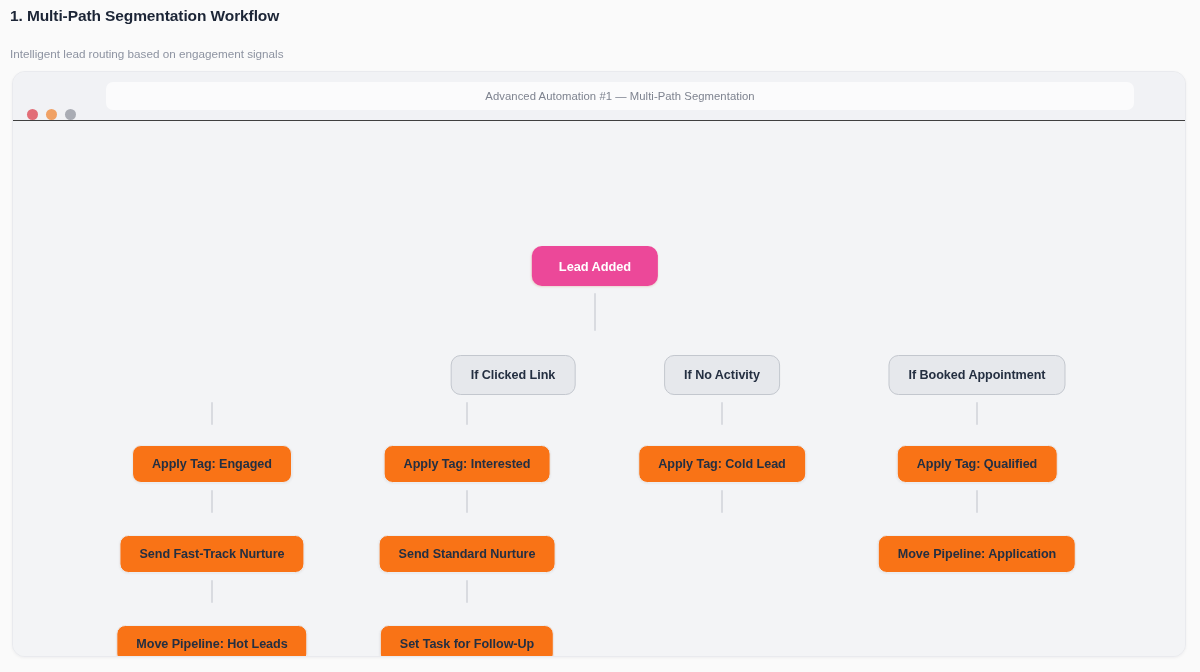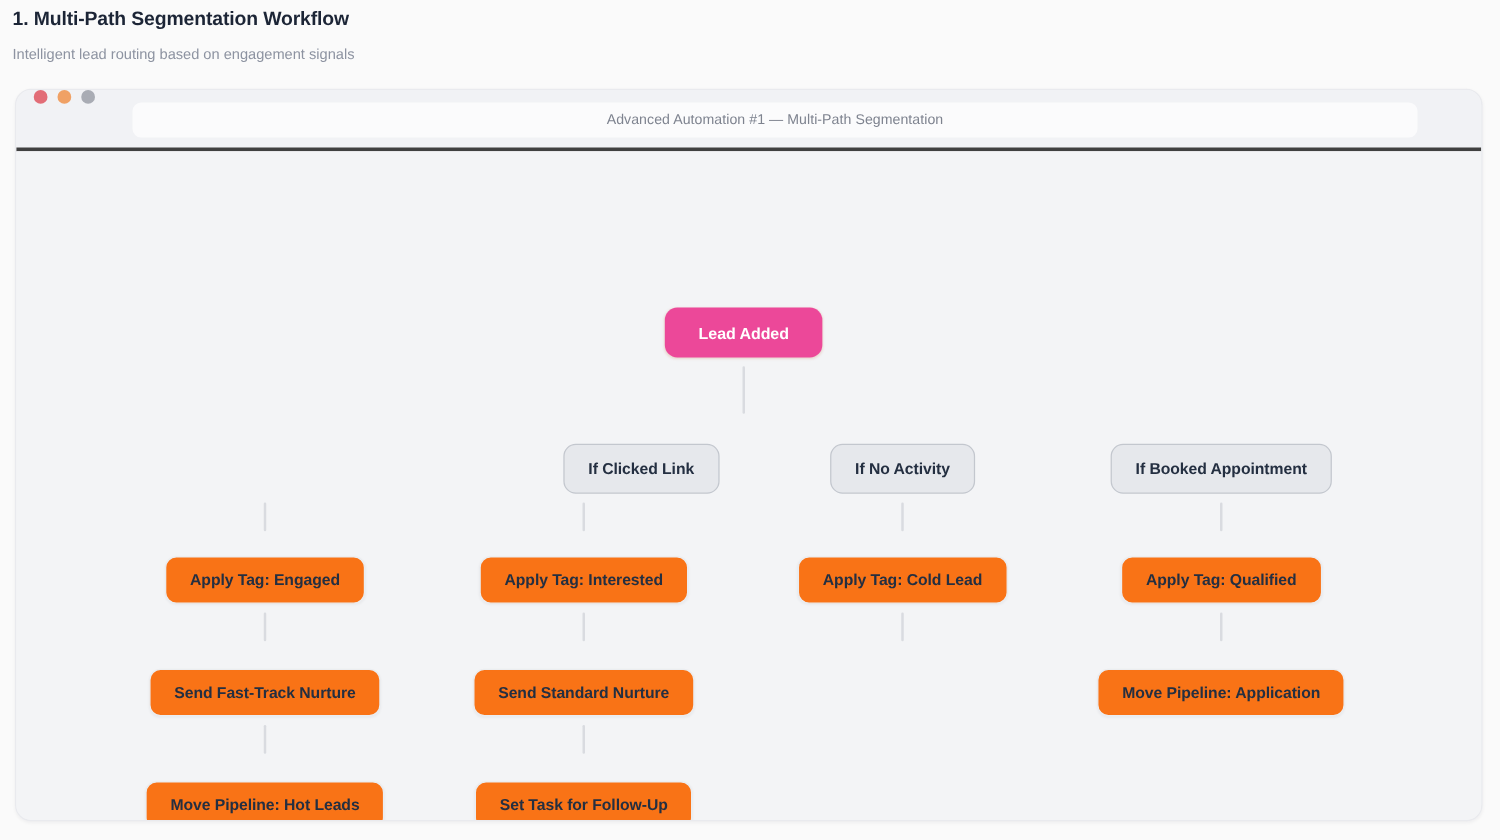--- a/index.html
+++ b/index.html
@@ -28,21 +28,21 @@
     width: 900px;
   }
   .page-title {
     font-size: 15.5px;
     font-weight: bold;
     color: #1c2536;
     letter-spacing: -0.1px;
     line-height: 24px;
   }
   .page-subtitle {
-    margin-top: 8px;
+    margin-top: 18px;
     font-size: 11.7px;
     font-weight: normal;
     color: #8d93a1;
     line-height: 16px;
   }
 
   
   .window-card {
     position: absolute;
     left: 12px;
@@ -53,23 +53,23 @@
     border: 1px solid #e9eaee;
     border-radius: 13px;
     box-shadow: 0 1px 3px rgba(20,25,40,0.05);
     overflow: hidden;
   }
 
   .titlebar {
     position: relative;
     height: 49px;
     background: #f1f2f5;
-    border-bottom: 3px solid #404040;
-    display: flex;
-    align-items: flex-start;
+    border-bottom: 1px solid #404040;
+    display: flex;
+    align-items: flex-end;
   }
 
   .traffic-lights {
     display: flex;
     align-items: center;
     gap: 8px;
     margin-left: 14px;
   }
   .dot {
     width: 11px;

